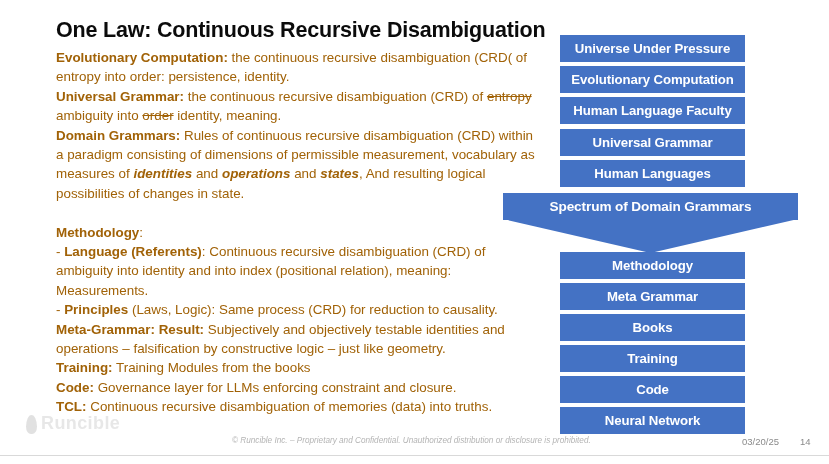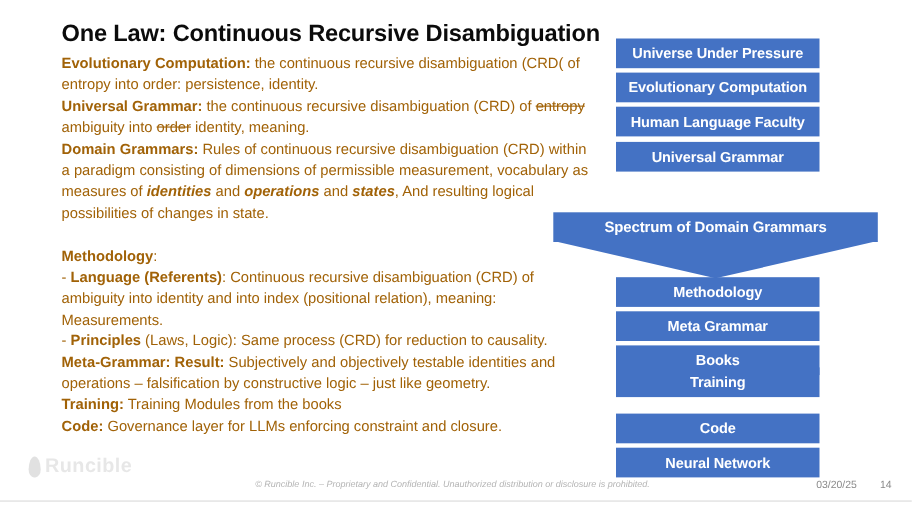--- a/index.html
+++ b/index.html
@@ -165,39 +165,41 @@
 
     <p class="para"><span> - </span><span class="b">Principles</span><span> (Laws, Logic): Same process (CRD) for reduction to causality.</span></p>
 
     <p class="para"><span class="b">Meta-Grammar: Result:</span><span> Subjectively and objectively testable identities and operations – falsification by constructive logic – just like geometry.</span></p>
 
 
     <p class="para"><span class="b">Training:</span><span> Training Modules from the books</span></p>
 
     <p class="para"><span class="b">Code:</span><span> Governance layer for LLMs enforcing constraint and closure.</span></p>
 
+    <p class="para"><span class="b">TCL:</span><span> Continuous recursive disambiguation of memories (data) into truths.</span></p>
 
   </div>
 
   <div id="diagram">
 
     <div class="flow-box top" style="top:66px">Evolutionary Computation</div>
     <div class="flow-box top" style="top:35px">Universe Under Pressure</div>
     <div class="flow-box top" style="top:97px">Human Language Faculty</div>
     <div class="flow-box top" style="top:129px">Universal Grammar</div>
+    <div class="flow-box top" style="top:160px">Human Languages</div>
 
     <div class="flow-box wide" style="top:193px">Spectrum of Domain Grammars</div>
     <svg id="spectrum-arrow" viewBox="0 0 295 34" preserveAspectRatio="none">
       <polygon points="0,0 295,0 147.5,34" fill="#4472C4"></polygon>
     </svg>
 
     <div class="flow-box bot" style="top:252px">Methodology</div>
     <div class="flow-box bot" style="top:283px">Meta Grammar</div>
     <div class="flow-box bot" style="top:314px">Books</div>
-    <div class="flow-box bot" style="top:334px">Training</div>
+    <div class="flow-box bot" style="top:345px">Training</div>
     <div class="flow-box bot" style="top:376px">Code</div>
     <div class="flow-box bot" style="top:407px">Neural Network</div>
 
   </div>
 
   <div id="logo">
     <span class="mark"></span>
     <span class="wordmark">Runcible</span>
   </div>
   <div id="copyright">© Runcible Inc. – Proprietary and Confidential. Unauthorized distribution or disclosure is prohibited.</div>

